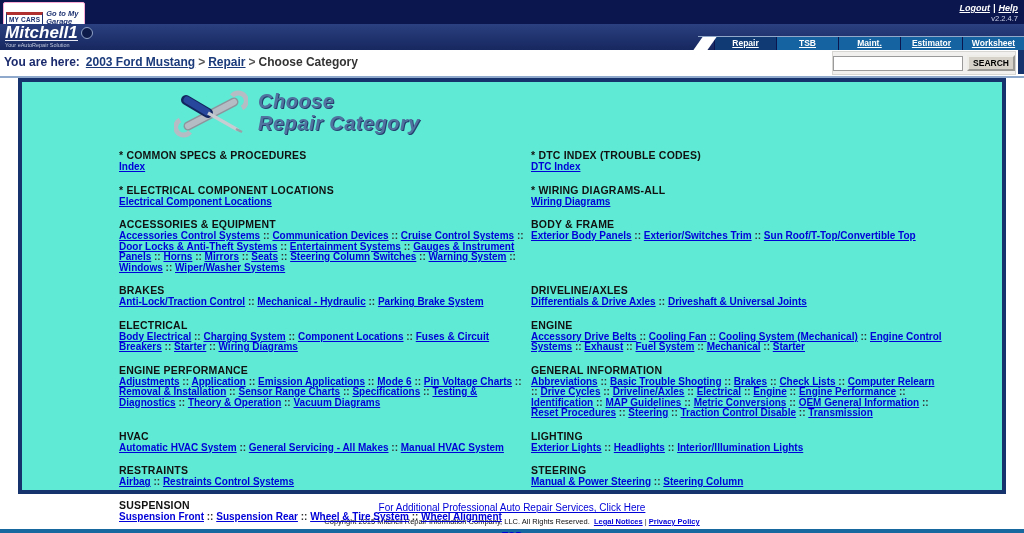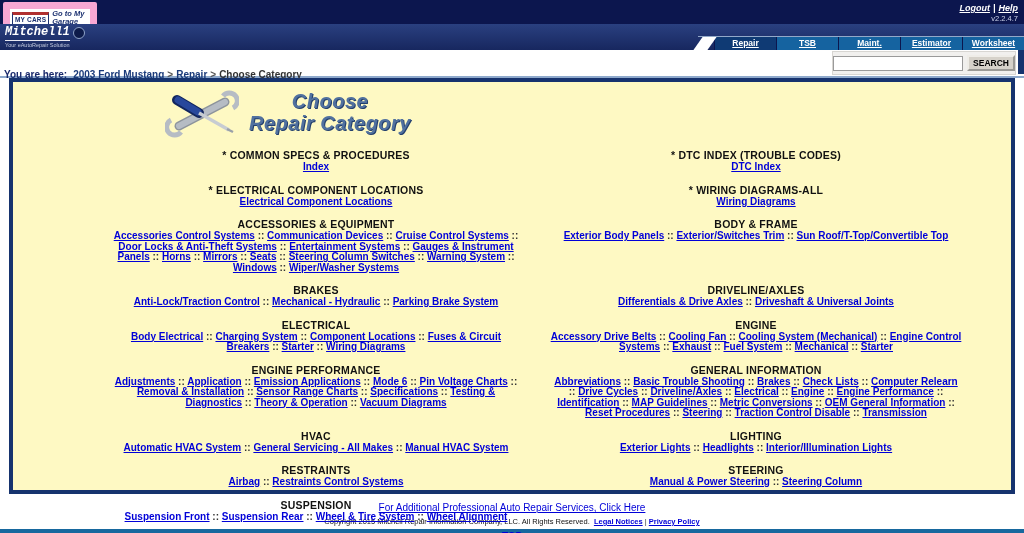--- a/index.html
+++ b/index.html
@@ -2,76 +2,76 @@
 <html style="--topbar-navy: #0c164e; --band-navy: #1d3271; --tab-blue: #1563a0; --tab-active-navy: #0f3a74; --link-blue: #0000d8; --title-blue: #51719f; --panel-border-navy: #16336e; --bottom-bar-blue: #17689e;"><head>
 <meta charset="utf-8">
 <style>
   * { margin:0; padding:0; box-sizing:border-box; }
   html,body { width:1024px; height:533px; background:#fff; overflow:hidden;
     font-family:"Liberation Sans","DejaVu Sans",sans-serif; }
 
   
   .topbar { height:24px; background:var(--topbar-navy,#0c164e); position:relative; }
   .garage-btn { position:absolute; left:3px; top:2px; height:32px; background:#fff;
-    border:7px solid #f9a8d4; border-radius:2px; display:flex; align-items:center;
+    border:1px solid #f9a8d4; border-radius:2px; display:flex; align-items:center;
     padding:1px 4px 1px 2px; gap:3px; cursor:pointer; }
   .plate { border:1px solid #1d3271; border-top:3px solid #b03030; font-size:6.5px;
     font-weight:bold; color:#1d3271; padding:1px 2px; letter-spacing:0.2px; background:#fff; }
   .garage-label { font-size:7.5px; font-weight:bold; font-style:italic; color:#1d3271;
     width:34px; line-height:8px; }
   .top-right { position:absolute; right:6px; top:3px; text-align:right; }
   .top-links { font-size:9px; font-weight:bold; color:#fff;font-style:italic; }
   .top-links a { color:#fff; text-decoration:underline; cursor:pointer; }
   .top-links .pipe { margin:0 3px; }
   .version { font-size:7.5px; color:#cdd3e8; margin-top:1px; }
 
   
   .logoband { height:26px; background:linear-gradient(#2a4080,#17275f); position:relative; }
   .logo { position:absolute; left:5px; top:1px; cursor:pointer; }
   .logo-row { display:flex; align-items:center; gap:3px; }
-  .logo-text { color:#fff; font-weight:bold; font-style:italic; font-size:12px;
-    border-bottom:1px solid #e8e8f2; line-height:15px;font-family:Liberation Mono, monospace; }
+  .logo-text { color:#fff; font-weight:bold; font-style:italic; font-size:17px;
+    border-bottom:1px solid #e8e8f2; line-height:15px; }
   .logo-badge { width:12px; height:12px; border-radius:50%; background:#0d1b4a;
     border:1px solid #8fa3c8; display:inline-block; }
   .tagline { font-size:5.5px; color:#c3cade; margin-top:1px; }
   .tabgroup { position:absolute; right:0; bottom:0; height:14px; display:flex;
     align-items:stretch; border-top:1px solid #93a9c9; }
   .slash { width:14px; background:#fff; transform:skewX(-35deg); margin-right:2px; }
   .tab { width:62px; background:var(--tab-blue,#1563a0); color:#fff; font-size:8.5px;
     font-weight:bold; text-decoration:underline; text-align:center; line-height:13px;
     border-left:1px solid #0c164e; cursor:pointer; }
   .tab.active { background:var(--tab-active-navy,#0f3a74); }
 
   
   .crumbrow { height:26px; background:#fff; position:relative; }
-  .crumb { position:absolute; left:4px; top:19px; font-size:10px; font-weight:bold;
+  .crumb { position:absolute; left:4px; top:5px; font-size:12px; font-weight:bold;
     color:#1a2a6c; }
   .crumb .here { margin-right:6px; }
   .crumb-link { color:#1a3a7a; text-decoration:underline; cursor:pointer; }
   .gt { color:#555; margin:0 3px; font-weight:bold; }
   .crumb-current { color:#333; }
   .searchpanel { position:absolute; right:8px; top:1px; background:#f1f0ee;
     border:1px solid #d8d6d2; padding:3px 0; display:flex; align-items:center; gap:4px; }
   .searchinput { width:130px; height:15px; border:1px solid #9a9a9a; font-size:10px; padding:0 2px; }
   .searchbtn { background:#d6d2ca; border:2px outset #efede8; font-size:8.5px;
     font-weight:bold; color:#000; padding:1px 4px; cursor:pointer; }
   .rightedge { position:absolute; right:0; top:0; width:6px; height:24px; background:#16336e; }
 
   .divider { height:2px; background:#8ea9cc; }
 
   
-  .mainpanel { height:416px; margin:0 9px; border:4px solid var(--panel-border-navy,#16336e);
-    background:#fef9c3; position:relative;text-align:center; }
+  .mainpanel { height:416px; margin:0 18px; border:4px solid var(--panel-border-navy,#16336e);
+    background:#5eead4; position:relative; }
   .pagetitle { position:absolute; left:152px; top:6px; display:flex; align-items:flex-start; gap:10px; }
   .titlelines { padding-top:2px; }
   .titleline { font-size:20px; font-weight:bold; font-style:italic;
     color:var(--title-blue,#51719f); line-height:22px; letter-spacing:0.5px;
     text-shadow:1px 1px 0 #24406e; }
   .catgrid { padding:68px 0 0 97px; display:grid; grid-template-columns:412px 412px;
-    column-gap:28px; }
+    }
   .cat-cell { padding-bottom:12px; }
   .cat-head { font-size:10.5px; font-weight:bold; color:#111; line-height:11px;
     margin-bottom:1px; letter-spacing:0.2px; }
   .cat-links { font-size:10px; font-weight:bold; line-height:10.5px; color:#222; }
   .cat-links a { color:var(--link-blue,#0000d8); text-decoration:underline; cursor:pointer; }
   .cat-links .sep { color:#333; }
 
   
   .footer { height:35px; text-align:center; padding-top:3px; }
   .flink { color:var(--link-blue,#0000d8); text-decoration:underline; cursor:pointer;

